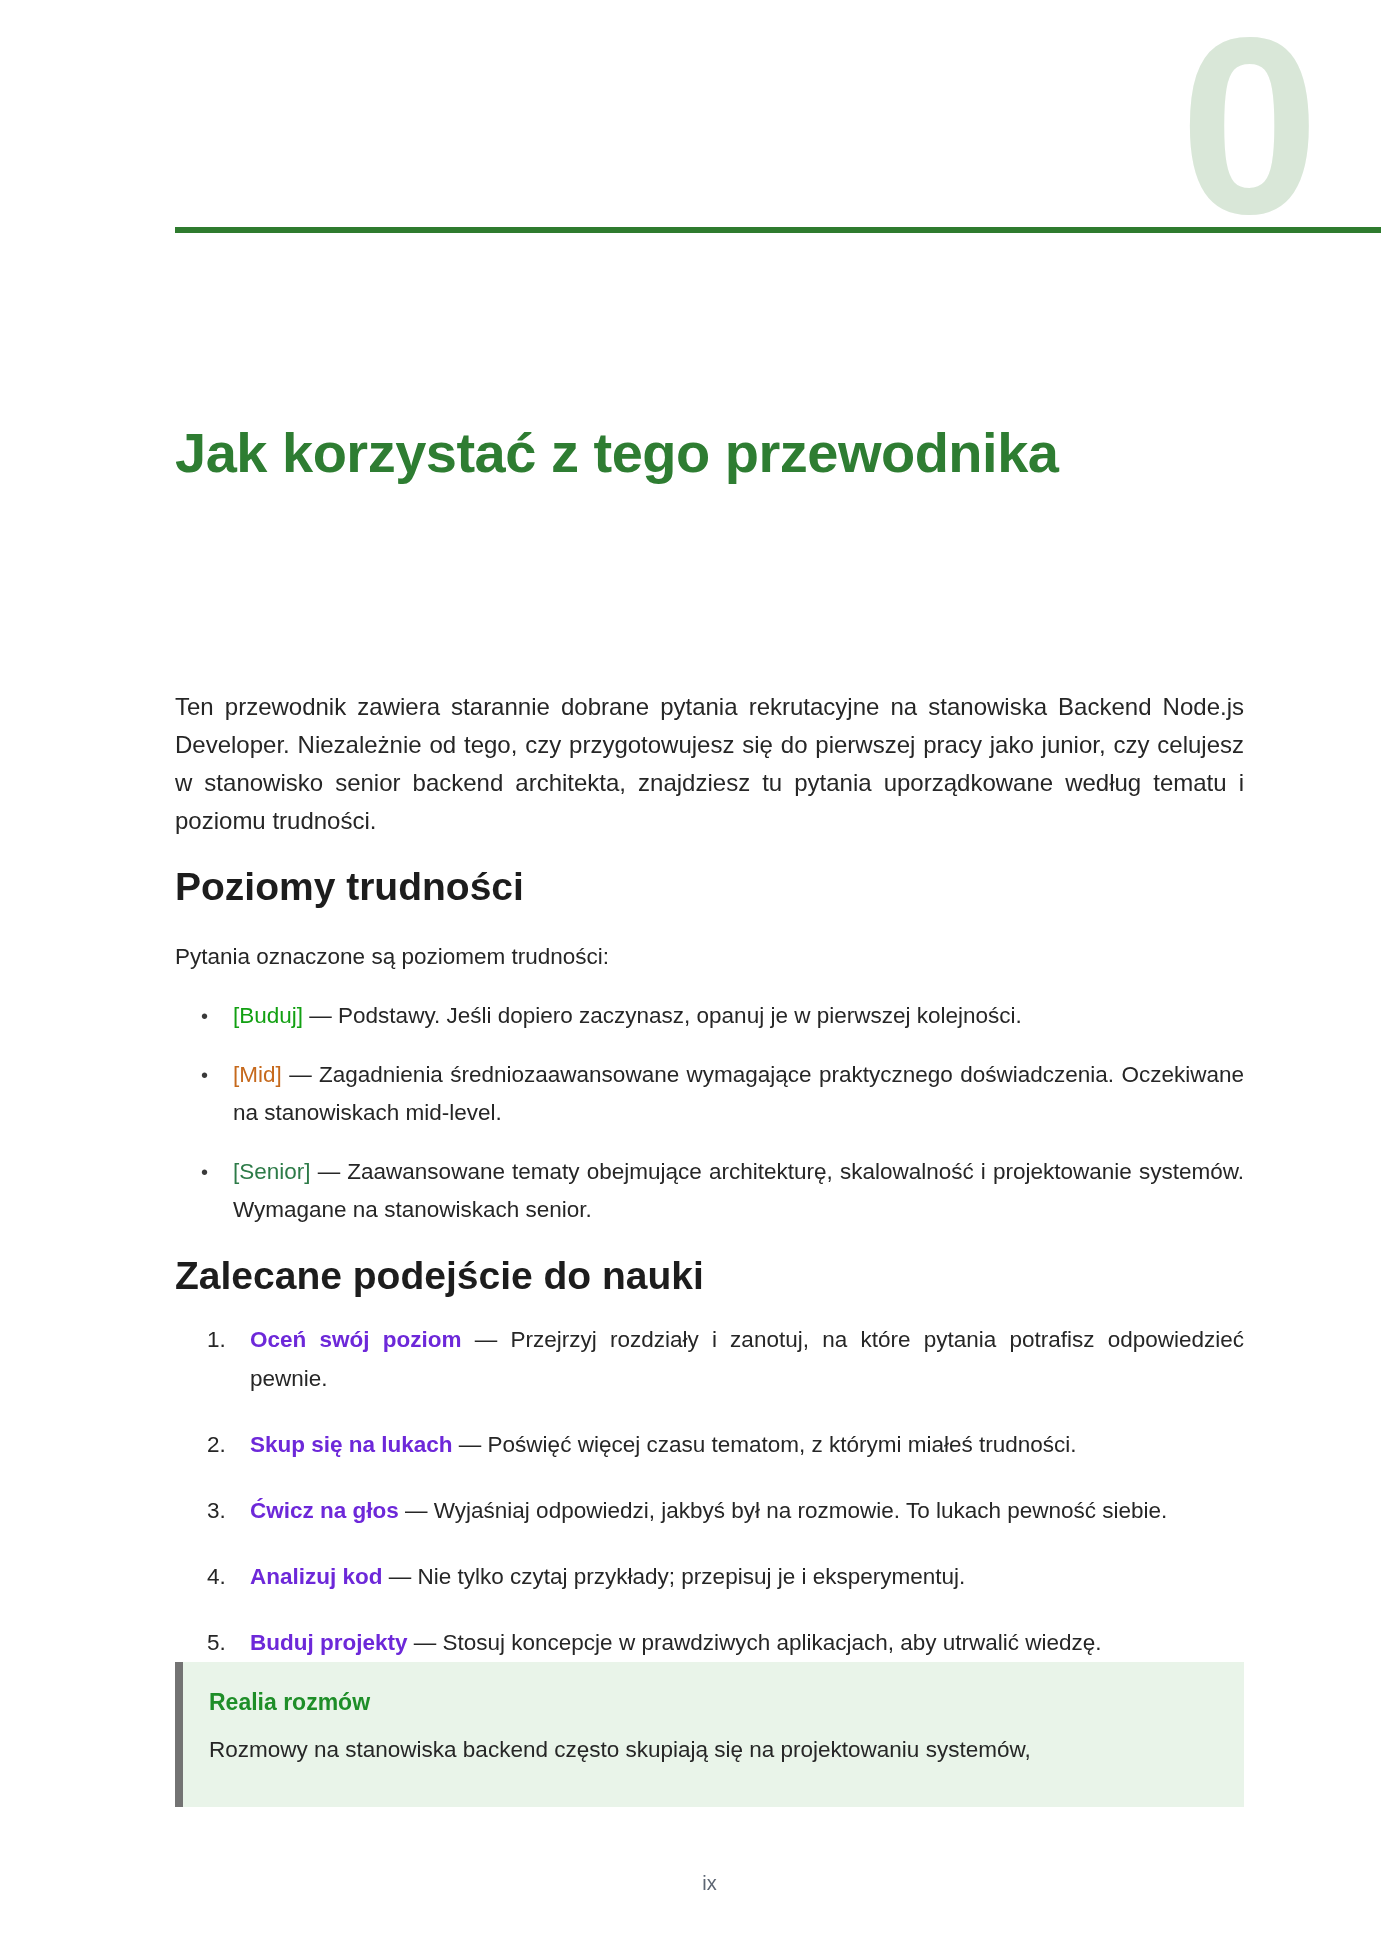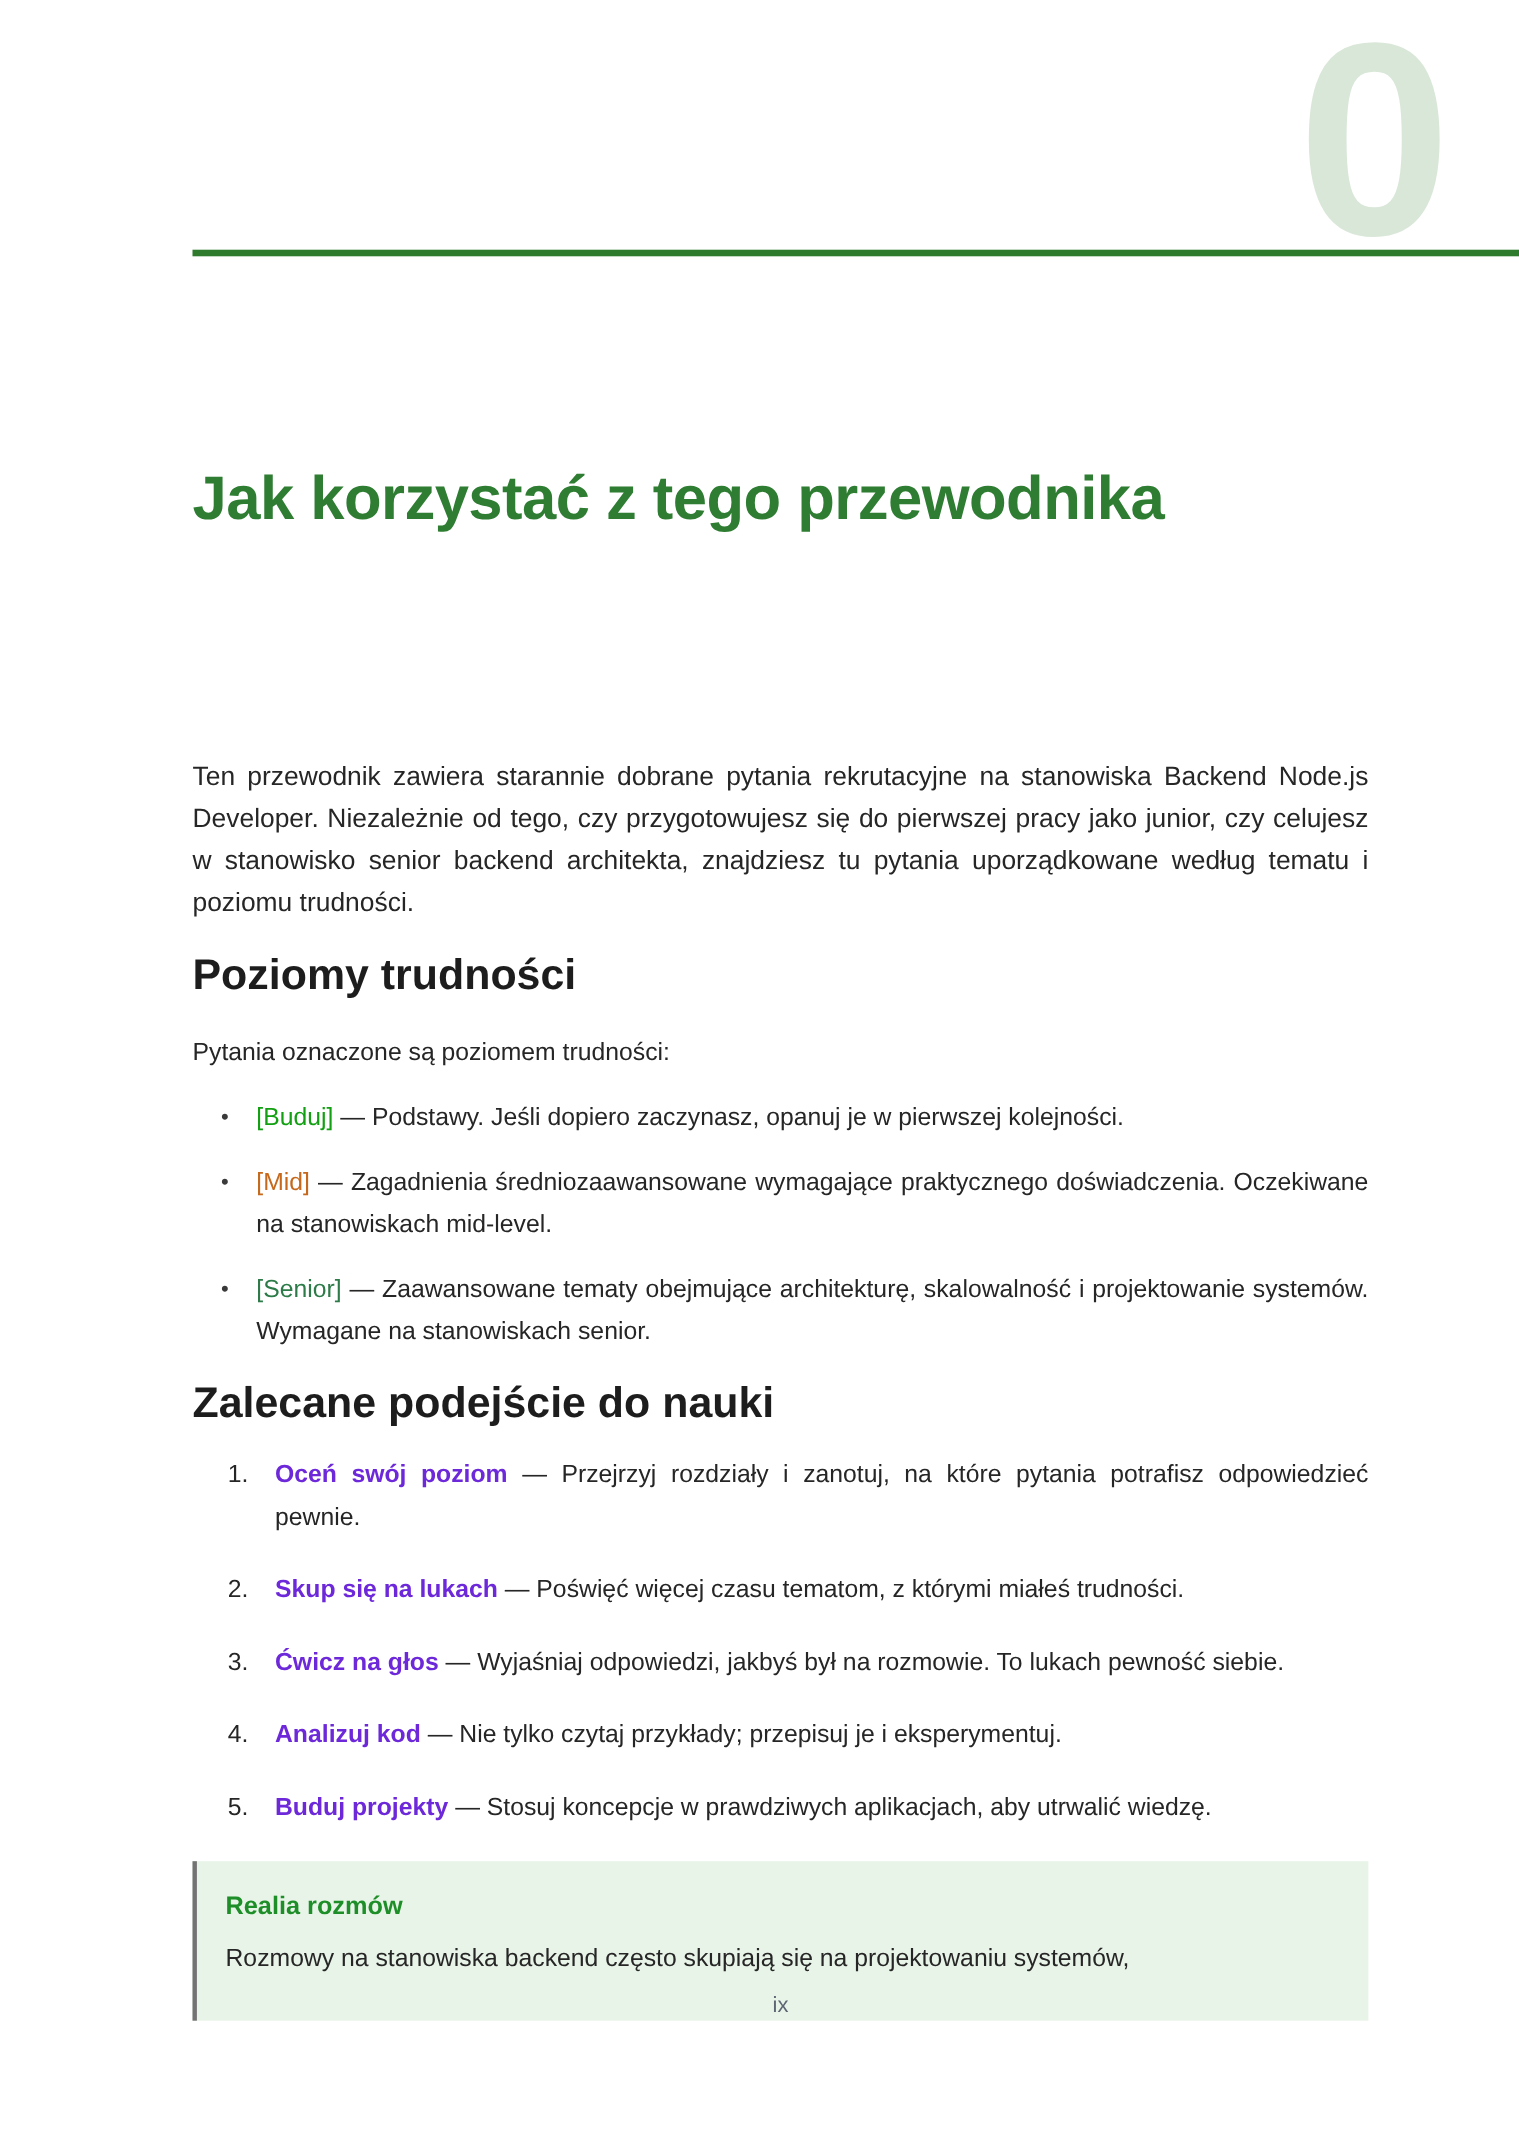--- a/index.html
+++ b/index.html
@@ -101,41 +101,40 @@
     text-align: justify;
   }
   ol.steps .num {
     position: absolute;
     left: 32px;
     top: 0;
   }
   ol.steps b { font-weight: bold; color: #6d28d9; }
   
   .callout {
-    margin-top: 30px;
     background: #e9f4e9;
-    border-left: 4px solid #737373;
+    border-left: 8px solid #737373;
     padding: 26px 30px 38px 26px;
   }
   .callout-title {
     font-size: 23px;
     line-height: 28px;
     font-weight: bold;
     color: #1e8e28;
   }
   .callout-body {
     margin-top: 15px;
     font-size: 22.5px;
     line-height: 38px;
     text-align: justify;
   }
   
   .page-footer {
     position: absolute;
-    top: 1812px;
+    top: 1872px;
     left: 175px;
     width: 1069px;
     text-align: center;
     font-size: 20px;
     color: #5d6673;
   }
 </style>
 </head>
 <body>
 

